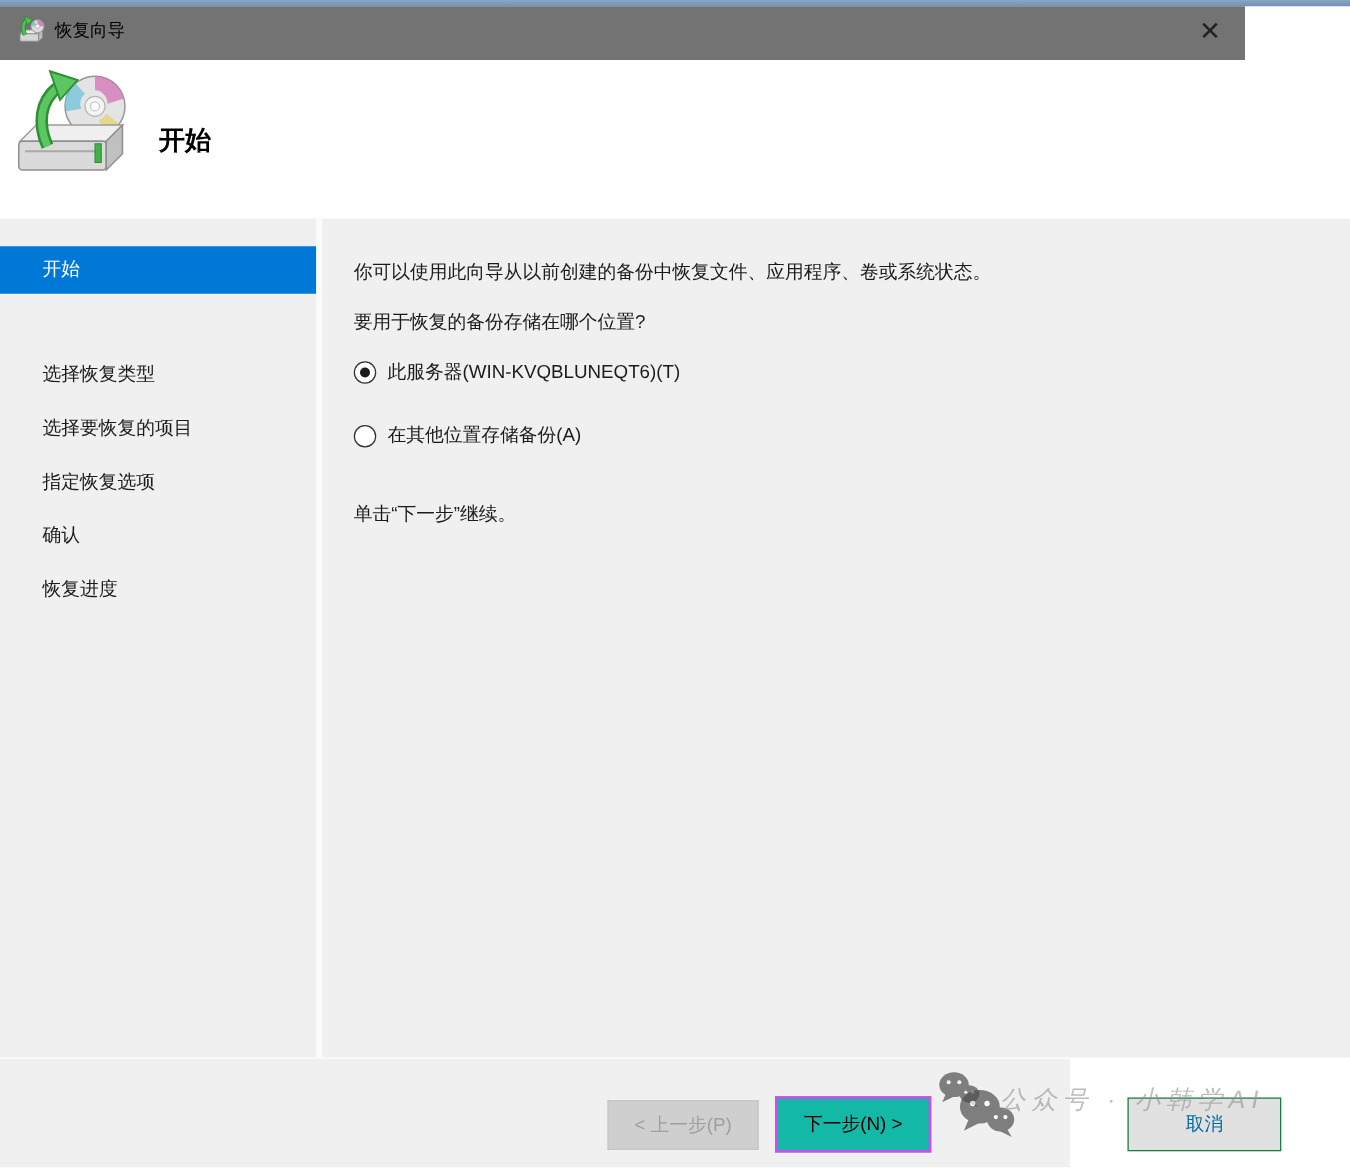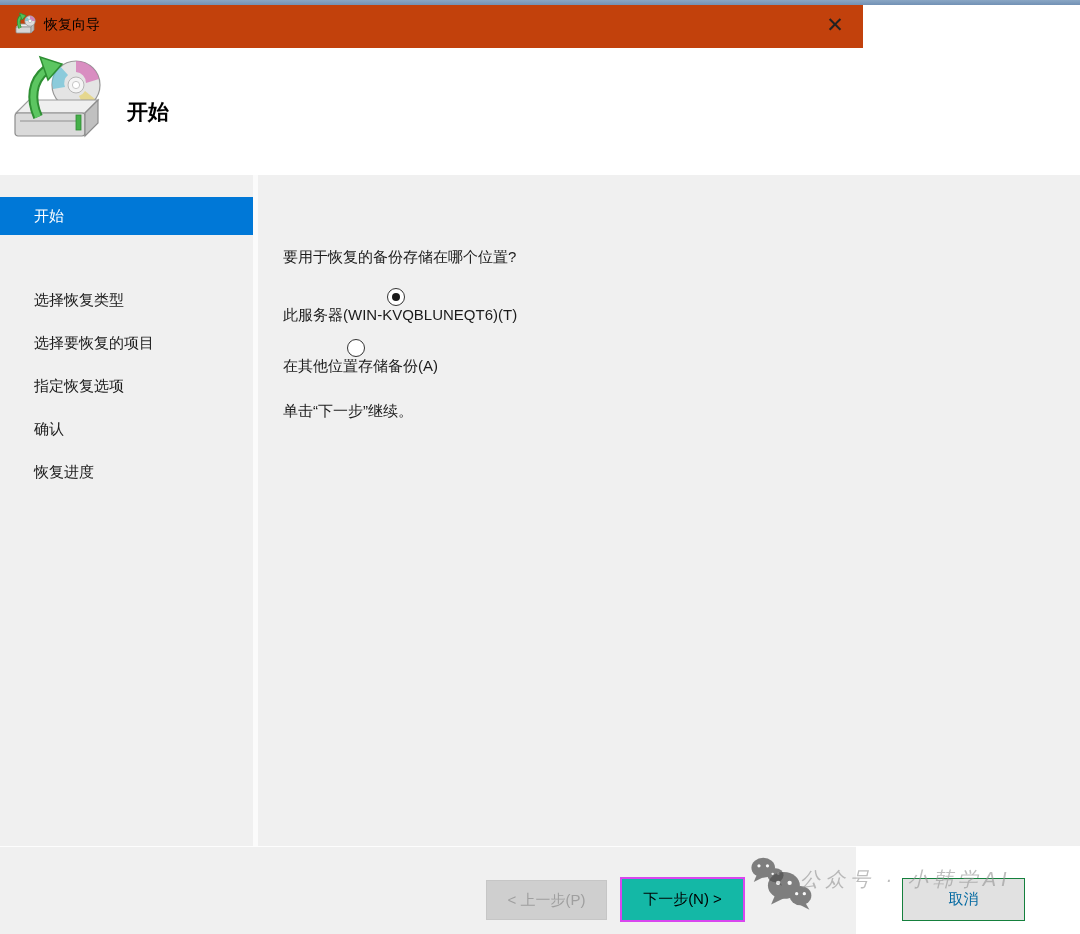--- a/index.html
+++ b/index.html
@@ -6,21 +6,21 @@
   html,body { background:#ffffff; }
   body { font-family:"Liberation Sans","DejaVu Sans",sans-serif; color:#1b1b1b; }
   #window {
     position:relative; width:1080px; height:934px; background:#ffffff;
     overflow:hidden;
   }
   
   .top-edge { position:absolute; left:0; top:0; width:1080px; height:5px;
     background:linear-gradient(#8aa6c4,#7291b5); }
   
-  .titlebar { position:absolute; left:0; top:5px; width:863px; height:43px; background:#c2410c; }
+  .titlebar { position:absolute; left:0; top:5px; width:996px; height:43px; background:#737373; }
   .titlebar .app-icon { position:absolute; left:14px; top:7px; width:24px; height:24px; }
   .titlebar .title { position:absolute; left:44px; top:11px; font-size:14px; color:#000; }
   .close-btn { position:absolute; right:2px; top:0; width:52px; height:40px;
     display:flex; align-items:center; justify-content:center;
     font-size:21px; color:#222; cursor:pointer; font-weight:400; }
   
   .header { position:absolute; left:0; top:48px; width:1080px; height:127px; background:#fff; }
   .header .big-icon { position:absolute; left:10px; top:7px; }
   .header .page-title { position:absolute; left:127px; top:50px; font-size:21px; font-weight:bold; color:#000; }
   
@@ -29,21 +29,21 @@
   .v-divider { position:absolute; left:253px; top:0; width:5px; height:671px; background:#fbfbfb; }
   .content { position:absolute; left:258px; top:0; width:822px; height:671px; background:#f0f0f0; }
   .side-item { position:absolute; left:0; width:253px; height:38px; line-height:38px;
     padding-left:34px; font-size:15px; color:#1b1b1b; }
   .side-item.selected { background:#0078d7; color:#ffffff; }
   .content .line { position:absolute; left:25px; font-size:15px; color:#1b1b1b; white-space:nowrap; }
   .intro    { top:33px; }
   .question { top:73px; }
   .note     { top:227px; }
   
-  .radio-row { position:absolute; left:25px; display:flex; align-items:center; cursor:default;flex-direction:column; }
+  .radio-row { position:absolute; left:25px; display:flex; align-items:center; cursor:default; }
   .radio-row.first  { top:113px; }
   .radio-row.second { top:164px;text-align:right; }
   .radio-circle { width:18px; height:18px; border:1px solid #333333; border-radius:50%;
     background:#ffffff; margin-right:9px; position:relative; flex:0 0 auto; }
   .radio-row.checked .radio-circle::after { content:""; position:absolute; left:4px; top:4px;
     width:8px; height:8px; border-radius:50%; background:#1a1a1a; }
   .radio-label { font-size:15px; color:#1b1b1b; white-space:nowrap; }
   
   .footer { position:absolute; left:0; top:846px; width:856px; height:88px;
     background:#f0f0f0; border-top:1px solid #fdfdfd; }
@@ -120,20 +120,21 @@
       <div class="side-item selected" style="top:22px">开始</div>
       <div class="side-item" style="top:106px">选择恢复类型</div>
       <div class="side-item" style="top:149px">选择要恢复的项目</div>
       <div class="side-item" style="top:192px">指定恢复选项</div>
       <div class="side-item" style="top:235px">确认</div>
       <div class="side-item" style="top:278px">恢复进度</div>
     </div>
     <div class="v-divider"></div>
 
     <div class="content">
+      <div class="line intro">你可以使用此向导从以前创建的备份中恢复文件、应用程序、卷或系统状态。</div>
       <div class="line question">要用于恢复的备份存储在哪个位置?</div>
 
       <div class="radio-row first checked">
         <span class="radio-circle"></span>
         <span class="radio-label">此服务器(WIN-KVQBLUNEQT6)(T)</span>
       </div>
       <div class="radio-row second">
         <span class="radio-circle"></span>
         <span class="radio-label">在其他位置存储备份(A)</span>
       </div>

